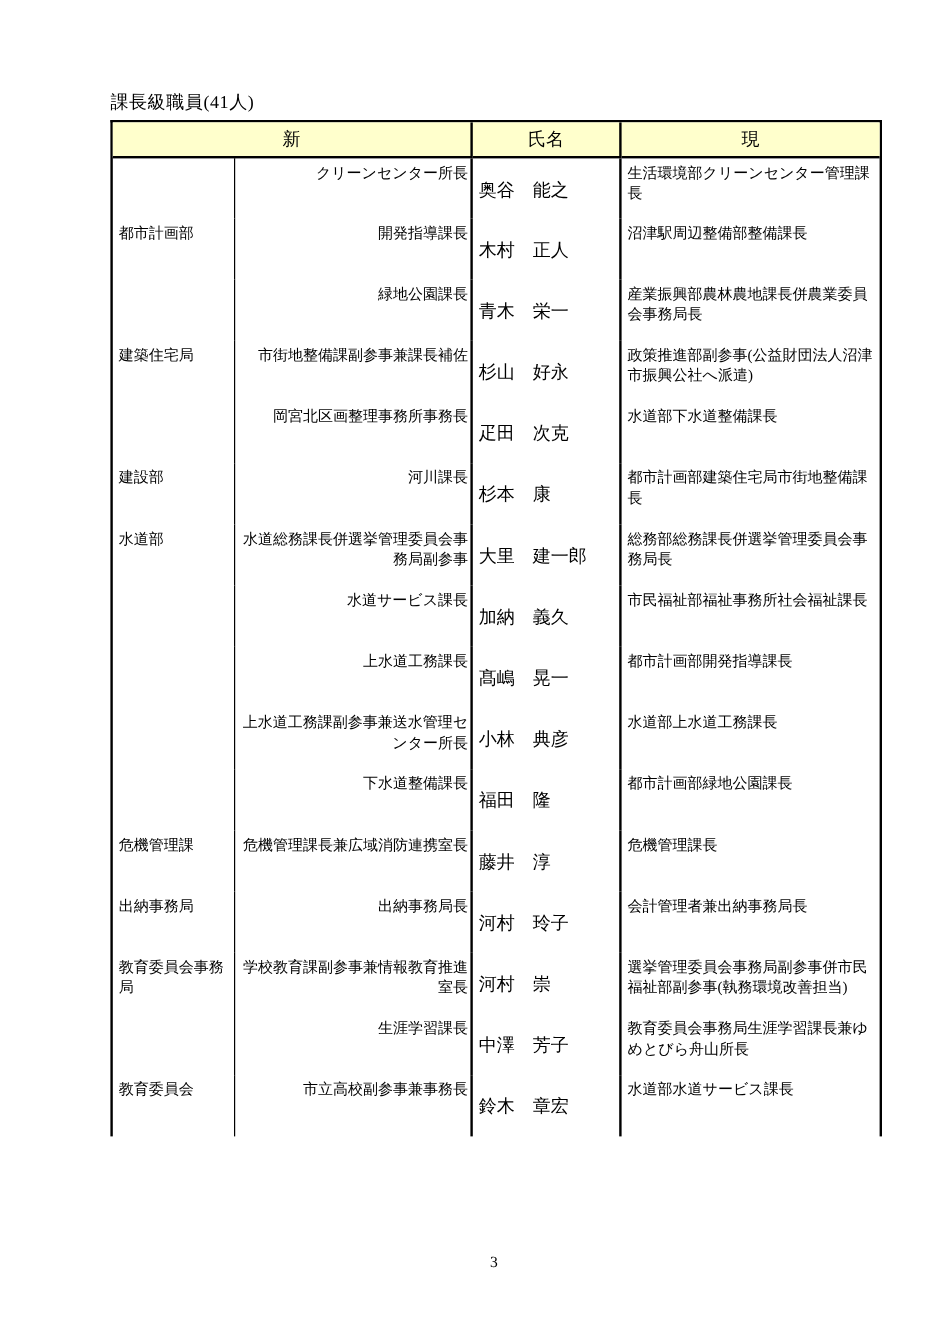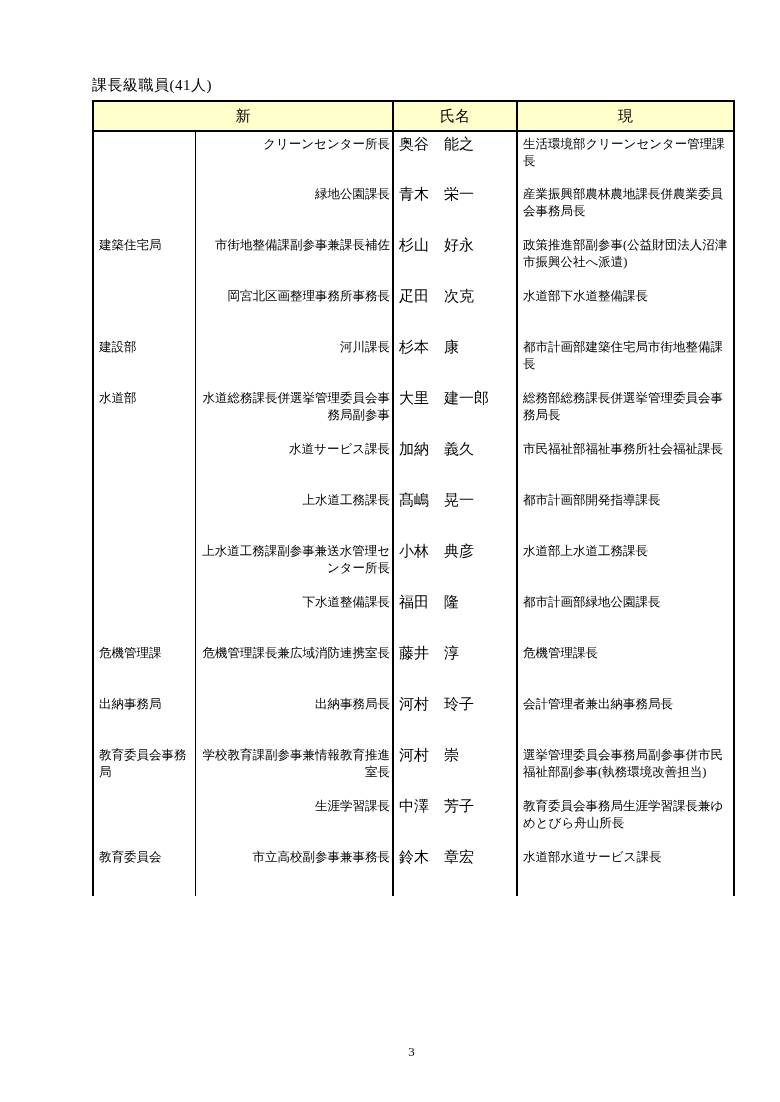--- a/index.html
+++ b/index.html
@@ -29,21 +29,21 @@
     border-bottom:2px solid #000;text-align:center;vertical-align:middle;
     padding:0;
   }
   th.b-left{border-left:2px solid #000;}
   tr.body-row{height:51px;}
   td{
     vertical-align:top;padding:4px 2px 0 5px;font-size:12.5px;line-height:17px;
     word-break:break-all;overflow:hidden;
   }
   td.cell-new{border-left:1px solid #000;text-align:right;}
-  td.cell-name{border-left:2px solid #000;font-size:15px;line-height:19px;padding-top:3px;white-space:nowrap;}
+  td.cell-name{border-left:2px solid #000;font-size:15px;line-height:19px;padding-top:18px;white-space:nowrap;}
   td.cell-cur{border-left:2px solid #000;margin-top:47px;}
   .pagenum{
     position:absolute;left:92px;top:1044px;width:639px;text-align:center;
     font-size:13px;
   }
 </style>
 </head>
 <body>
 
 <div class="page">
@@ -64,20 +64,26 @@
           <th class="b-left">氏名</th>
           <th class="b-left">現</th>
         </tr>
       </thead>
       <tbody>
         <tr class="body-row">
           <td class="cell-org"></td>
           <td class="cell-new">クリーンセンター所長</td>
           <td class="cell-name">奥谷　能之</td>
           <td class="cell-cur">生活環境部クリーンセンター管理課長</td>
+        </tr>
+        <tr class="body-row">
+          <td class="cell-org">都市計画部</td>
+          <td class="cell-new">開発指導課長</td>
+          <td class="cell-name">木村　正人</td>
+          <td class="cell-cur">沼津駅周辺整備部整備課長</td>
         </tr>
         <tr class="body-row">
           <td class="cell-org"></td>
           <td class="cell-new">緑地公園課長</td>
           <td class="cell-name">青木　栄一</td>
           <td class="cell-cur">産業振興部農林農地課長併農業委員会事務局長</td>
         </tr>
         <tr class="body-row">
           <td class="cell-org">建築住宅局</td>
           <td class="cell-new">市街地整備課副参事兼課長補佐</td>

